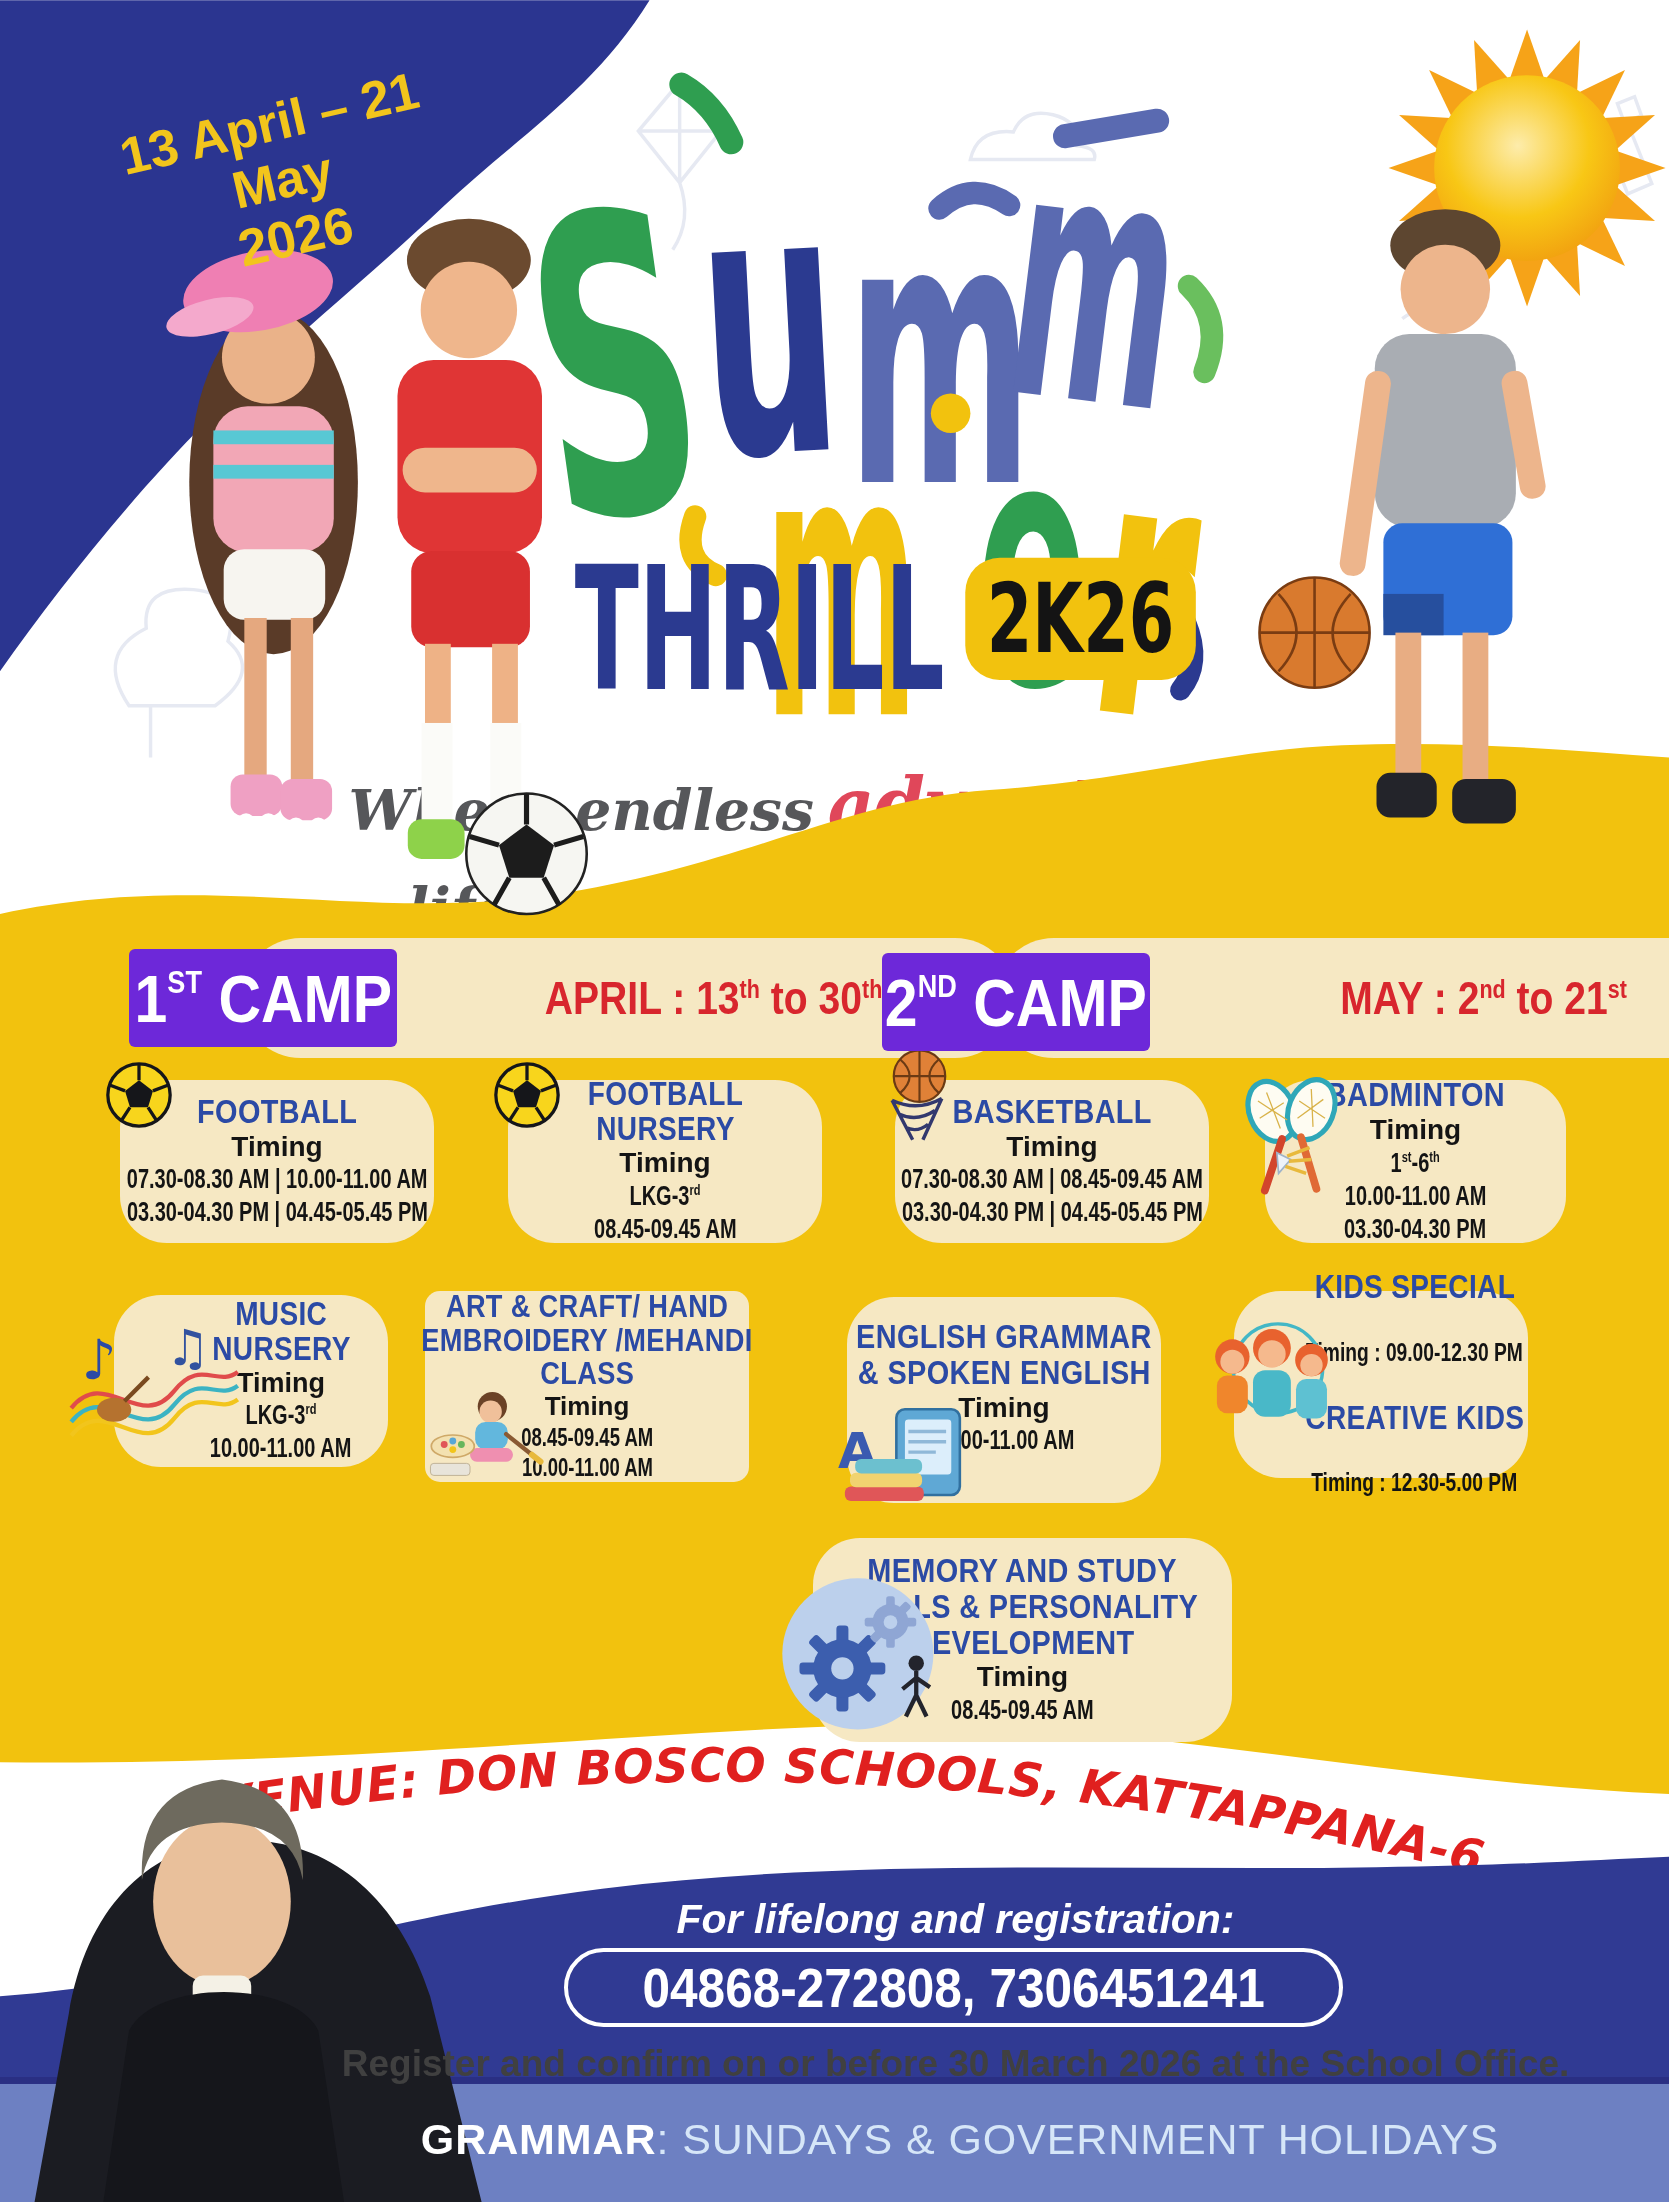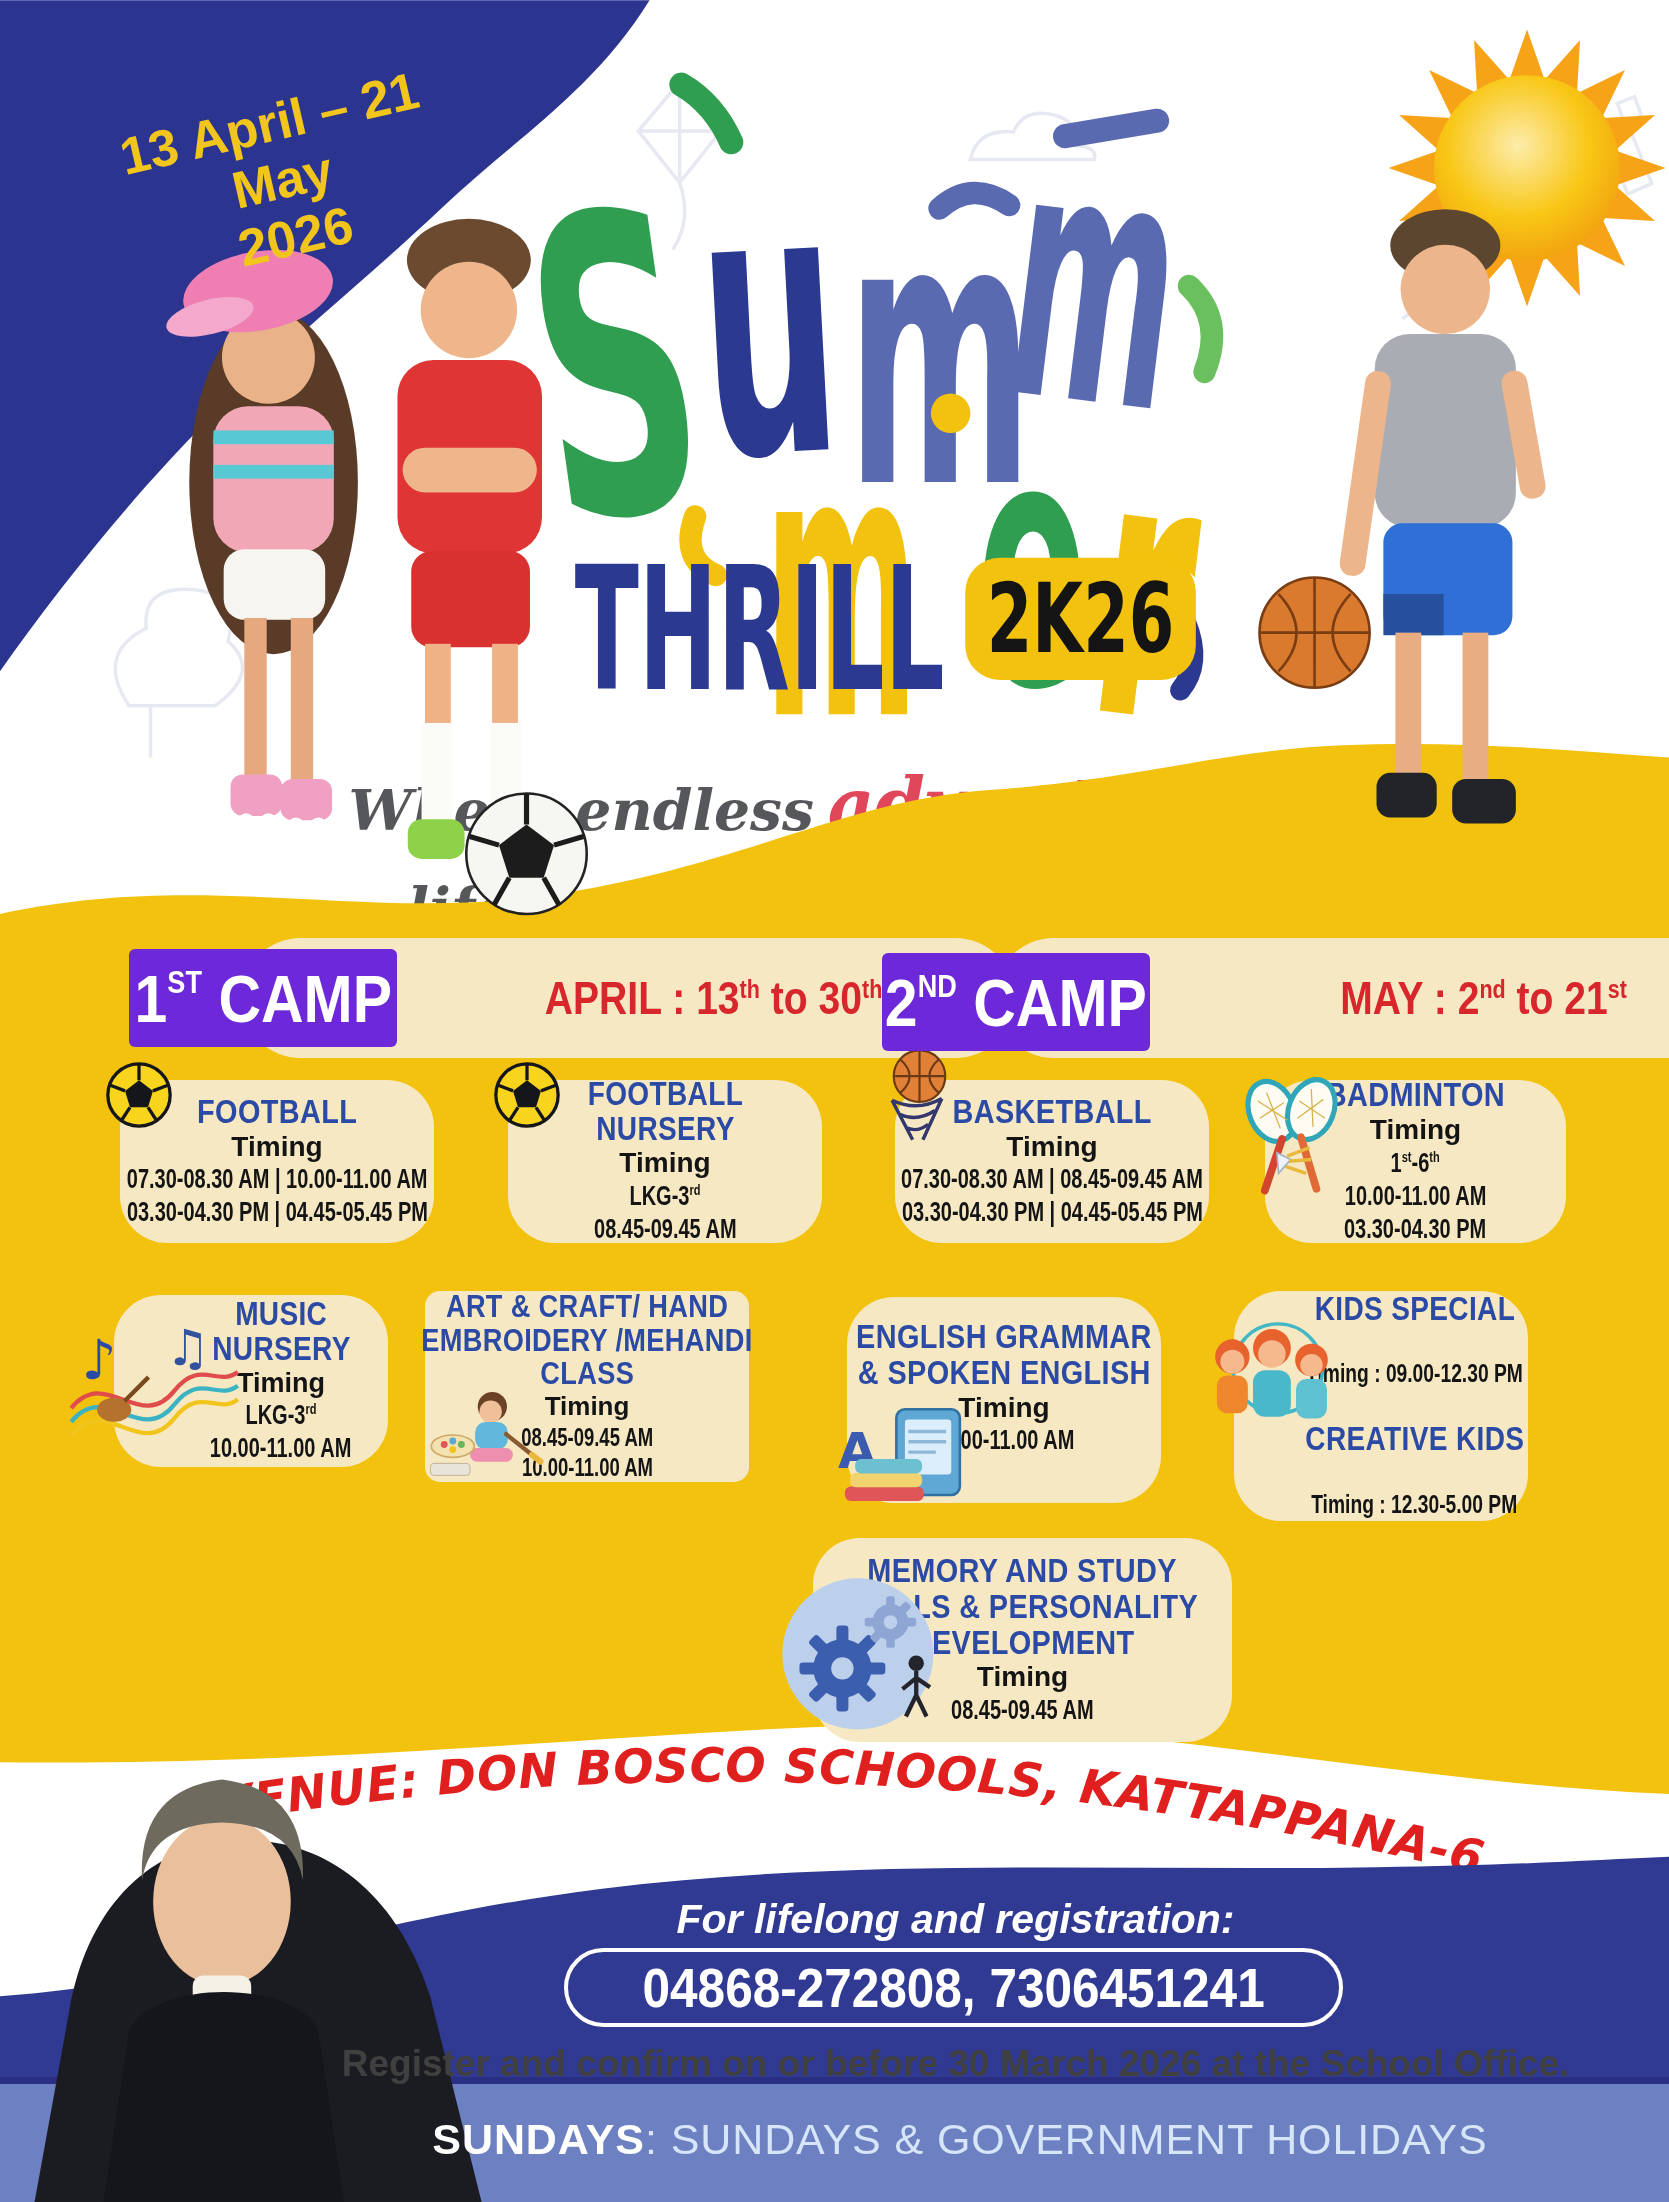--- a/index.html
+++ b/index.html
@@ -31,21 +31,21 @@
   .tl{font-weight:bold;font-size:28px;color:#141414;line-height:1.2;}
   .ln{font-size:27px;font-weight:bold;color:#141414;line-height:1.22;display:inline-block;
       transform:scaleX(.74);white-space:nowrap;}
   #card-football{left:120px;top:1080px;width:314px;height:163px;}
   #card-fnursery{left:508px;top:1080px;width:314px;height:163px;}
   #card-basketball{left:895px;top:1080px;width:314px;height:163px;}
   #card-badminton{left:1265px;top:1080px;width:301px;height:163px;}
   #card-music{left:114px;top:1295px;width:274px;height:172px;padding-left:60px;box-sizing:border-box;}
   #card-art{left:425px;top:1291px;width:324px;height:191px;border-radius:15px;}
   #card-english{left:847px;top:1297px;width:314px;height:206px;justify-content:flex-start;padding-top:22.4px;box-sizing:border-box;}
-  #card-kids{left:1234px;top:1291px;width:294px;height:230px;padding-left:67px;box-sizing:border-box;gap:32px;}
+  #card-kids{left:1234px;top:1291px;width:294px;height:187px;padding-left:67px;box-sizing:border-box;gap:32px;}
   #card-memory{left:813px;top:1538px;width:419px;height:204px;}
   
   #enqHeading{left:465px;top:1896px;width:981px;text-align:center;color:#fff;font-size:41px;
               font-style:italic;font-weight:bold;}
   #phonePill{left:564px;top:1948px;width:779px;height:79px;border:4.3px solid #fff;border-radius:45px;
              display:flex;align-items:center;justify-content:center;color:#fff;box-sizing:border-box;}
   #phonePill span{font-size:55px;font-weight:bold;letter-spacing:0;display:inline-block;transform:scaleX(.9);white-space:nowrap;}
   #registerLine{left:293px;top:2043px;width:1325px;text-align:center;color:#404040;font-size:37px;font-weight:bold;}
   #holidaysLine{left:250px;top:2115px;width:1420px;text-align:center;color:#fff;font-size:43px;
                 letter-spacing:0.9px;}
@@ -387,17 +387,17 @@
   <div><span class="tl">Timing</span></div>
   <div><span class="ln">08.45-09.45 AM</span></div>
 </div>
 
 <div id="enqHeading" class="abs">For lifelong and registration:</div>
 <div id="phonePill" class="abs">
   <span>04868-272808, 7306451241</span>
 </div>
 <div id="registerLine" class="abs">Register and confirm on or before 30 March 2026 at the School Office.</div>
 <div id="holidaysLine" class="abs">
-  <span class="lbl">SUNDAYS</span><span class="rest">: SUNDAYS &amp; GOVERNMENT HOLIDAYS</span>
+  <span class="lbl">GRAMMAR</span><span class="rest">: SUNDAYS &amp; GOVERNMENT HOLIDAYS</span>
 </div>
 
 </div>
 
 
 </body></html>

